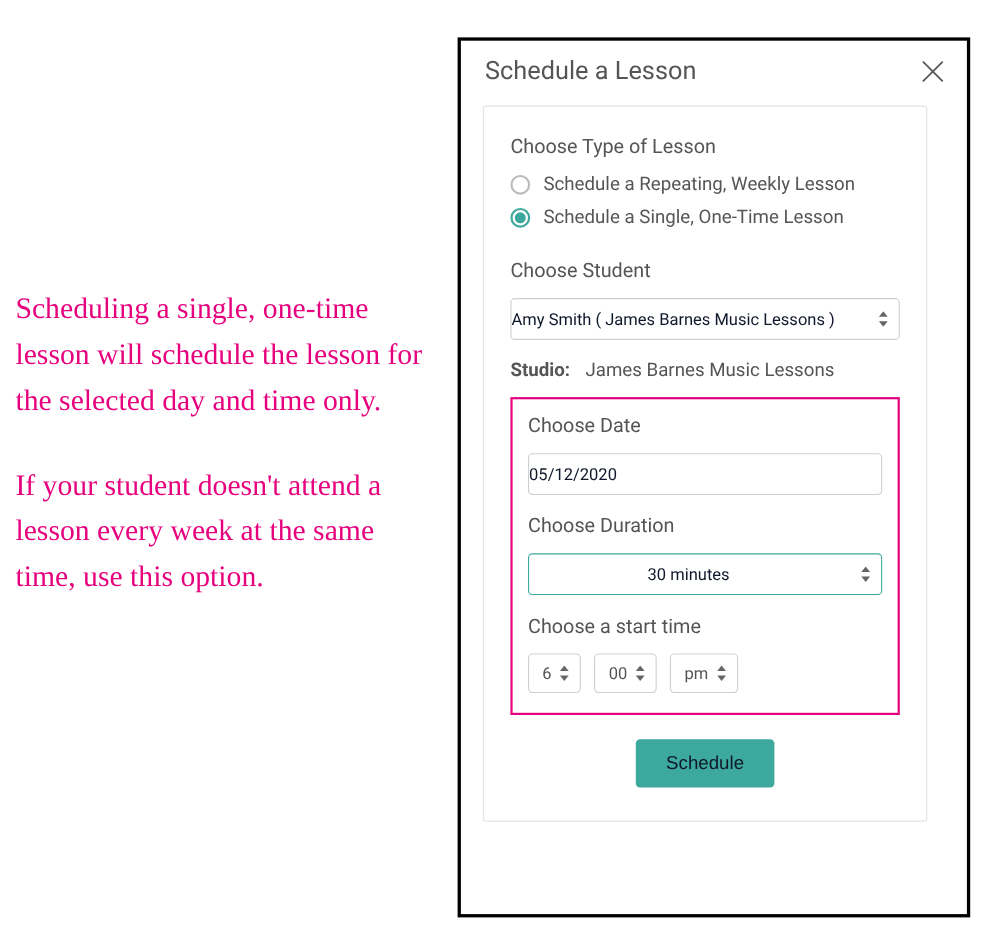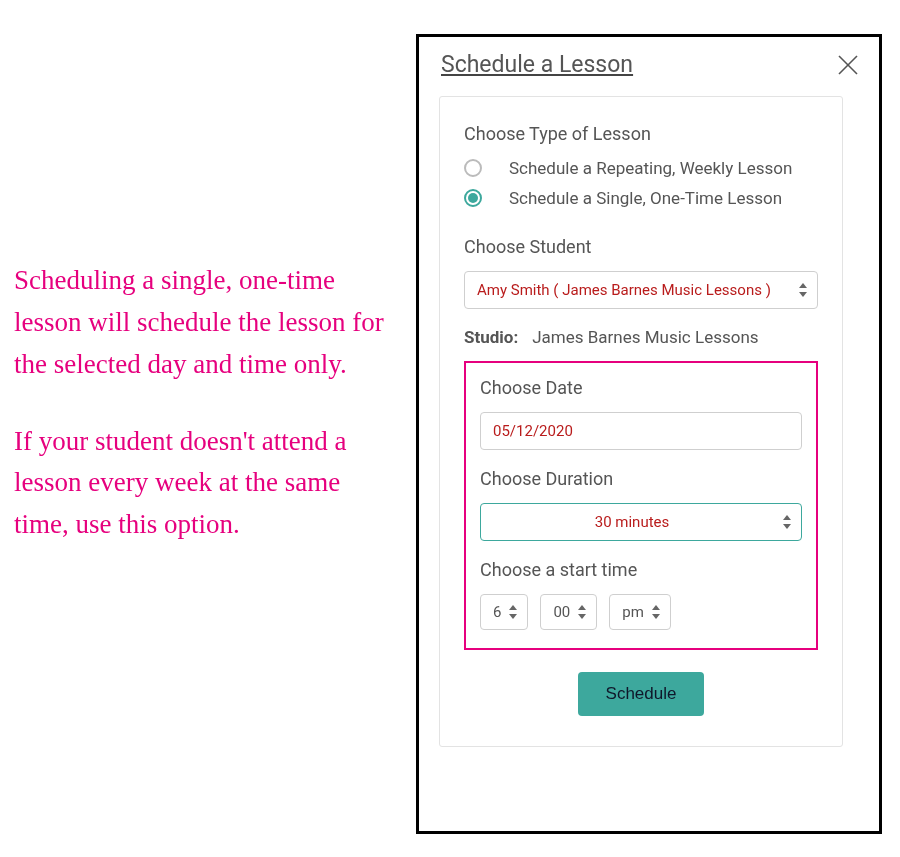--- a/index.html
+++ b/index.html
@@ -33,21 +33,20 @@
     width: 466px;
     height: 800px;
     border: 3px solid #000;
     background: #fff;
   }
   .modal-header {
     display: flex;
     align-items: center;
     justify-content: space-between;
     padding: 14px 20px 18px 22px;
-    text-decoration: underline;
   }
   .modal-title {
     font-size: 23px;
     color: #555;
     font-weight: 400;
   }
   .close-x {
     width: 22px; height: 22px;
     stroke: #555; stroke-width: 1.6;
     cursor: pointer;
@@ -60,21 +59,21 @@
   }
   .section-label {
     font-size: 18px;
     color: #555;
     font-weight: 400;
     margin-bottom: 14px;
   }
   .radio-row {
     display: flex;
     align-items: center;
-    gap: 27px;
+    gap: 12px;
     margin-bottom: 10px;
     cursor: pointer;
   }
   .radio-outer {
     width: 18px; height: 18px;
     border: 2px solid #bbb;
     border-radius: 50%;
     display: flex; align-items: center; justify-content: center;
     flex-shrink: 0;
   }
@@ -83,23 +82,23 @@
     width: 10px; height: 10px; border-radius: 50%; background: #3da89d;
   }
   .radio-label { font-size: 17px; color: #555; }
   .gap { height: 18px; }
 
   .select-field, .text-field {
     width: 100%;
     height: 38px;
     border: 1px solid #cfcfcf;
     border-radius: 4px;
-    padding: 0 30px 0 12px;
+    padding: 0 30px 0 0;
     font-size: 15px;
-    color: #b91c1c;
+    color: #0f172a;
     background: #fff;
     position: relative;
     display: flex;
     align-items: center;
   }
   .select-field.teal { border-color: #3da89d; justify-content: center; }
   .sort-arrows {
     position: absolute;
     right: 9px; top: 50%; transform: translateY(-50%);
     width: 10px; height: 14px;

